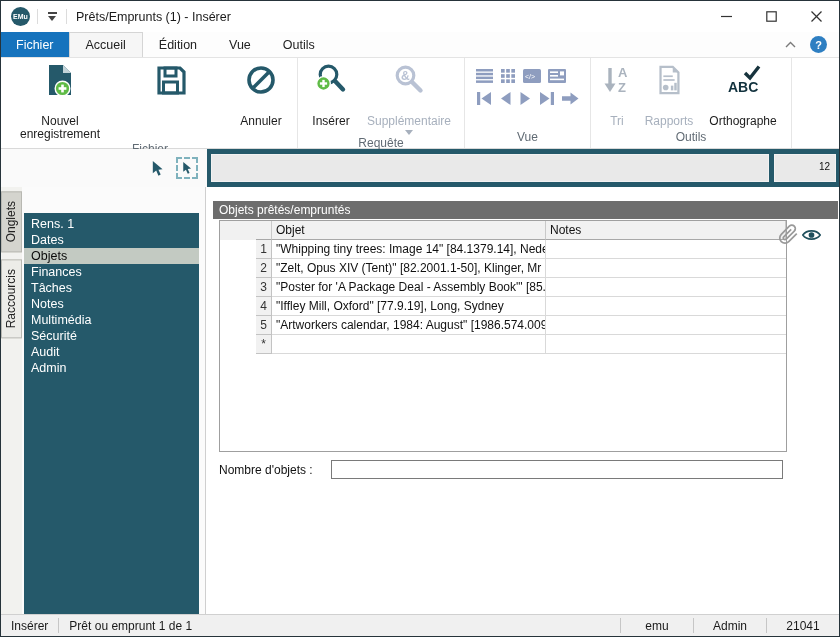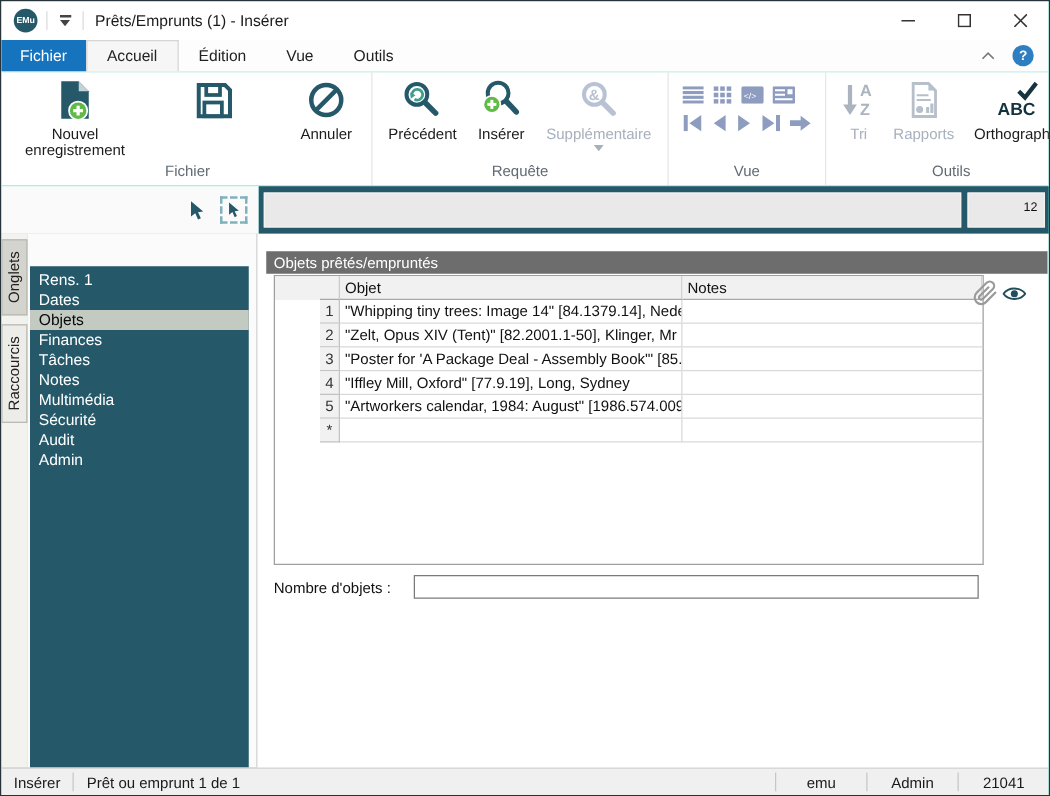--- a/index.html
+++ b/index.html
@@ -1,19 +1,19 @@
 <!DOCTYPE html>
 <html><head>
 <meta charset="utf-8">
 <style>
   * { box-sizing: border-box; margin: 0; padding: 0; }
   html,body { background:#e8e8e8; }
   body { font-family:"Liberation Sans", sans-serif; }
   .window {
-    width:840px; height:637px; background:#5eead4; border:1px solid #26333a;
+    width:840px; height:637px; background:#404040; border:1px solid #26333a;
     display:flex; flex-direction:column; position:relative; overflow:hidden;
   }
   
   .titlebar { height:31px; display:flex; align-items:center; background:#fff; padding-left:10px; flex:0 0 auto; }
   .app-logo { width:19px; height:19px; border-radius:50%; background:#25596a; color:#fff;
     font-size:7px; font-weight:bold; display:flex; align-items:center; justify-content:center; }
   .tb-sep { width:1px; height:15px; background:#dcdcdc; margin:0 7px; }
   .qat { display:flex; flex-direction:column; align-items:center; width:14px; cursor:default; }
   .qat .bar { width:9px; height:2px; background:#444; margin-bottom:2px; }
   .title-text { font-size:12.5px; color:#1a1a1a; margin-left:2px; }
@@ -27,21 +27,21 @@
   .tabrow-right { margin-left:auto; display:flex; align-items:center; gap:14px; padding-right:12px; }
   .help-btn { width:17px; height:17px; border-radius:50%; background:#2e7fc2; color:#fff; font-size:11px;
     font-weight:bold; display:flex; align-items:center; justify-content:center; }
   
   .ribbon { height:91px; display:flex; background:#fff; border-bottom:1px solid #d9d9d9; flex:0 0 auto; padding-left:2px; }
   .rgroup { display:flex; flex-direction:column; border-right:1px solid #e6e6e6; padding:3px 5px 0; }
   .rbtns { display:flex; align-items:flex-start; flex:1; }
   .rlabel { text-align:center; color:#616b74; font-size:12px; padding:1px 4px 4px; }
   .bigbtn { display:flex; flex-direction:column; align-items:center; text-align:center;
     font-size:12px; color:#1c1c1c; padding-top:2px; line-height:13px; }
-  .bigbtn .lbl { margin-top:4px; }
+  .bigbtn .lbl { margin-top:18px; }
   .disabled-lbl { color:#a7b0bd !important; }
   .caret-down { margin-top:2px; }
   
   .vue-grid { display:flex; flex-direction:column; gap:9px; padding:8px 6px 0; }
   .vue-row { display:flex; gap:7px; align-items:center; }
   
   .toolrow { height:38px; display:flex; flex:0 0 auto; }
   .tool-left { width:206px; background:#fafafa; display:flex; align-items:center; justify-content:flex-end; gap:11px; padding-right:9px; }
   .cursor-box { width:22px; height:22px; border:2px dashed #7fb2bd; display:flex; align-items:center; justify-content:center; }
   .tool-band { flex:1; background:#25596a; display:flex; align-items:center; padding:4px 3px 4px 4px; }
@@ -164,29 +164,20 @@
             <line x1="9.5" y1="24.5" x2="24.5" y2="9.5" stroke="#25596a" stroke-width="3.6"></line>
           </svg>
           <div class="lbl">Annuler</div>
         </div>
       </div>
       <div class="rlabel">Fichier</div>
     </div>
 
     <div class="rgroup">
       <div class="rbtns">
-        <div class="bigbtn" style="width:70px">
-          <svg width="34" height="34" viewBox="0 0 34 34">
-            <circle cx="12.5" cy="12.5" r="8.3" fill="none" stroke="#25596a" stroke-width="3.2"></circle>
-            <line x1="19" y1="19" x2="27.5" y2="27.5" stroke="#25596a" stroke-width="4.4" stroke-linecap="round"></line>
-            <path d="M8.6 13.5 a4.3 4.3 0 1 1 2 2.9" fill="none" stroke="#3f9e8e" stroke-width="2.2"></path>
-            <polygon points="7.2,11 11.4,13.2 7.6,16" fill="#3f9e8e"></polygon>
-          </svg>
-          <div class="lbl">Précédent</div>
-        </div>
         <div class="bigbtn" style="width:56px">
           <svg width="34" height="34" viewBox="0 0 34 34">
             <circle cx="14.5" cy="11.5" r="8.3" fill="none" stroke="#25596a" stroke-width="3.2"></circle>
             <line x1="21" y1="18" x2="29" y2="26.5" stroke="#25596a" stroke-width="4.4" stroke-linecap="round"></line>
             <circle cx="9.5" cy="20.5" r="6.8" fill="#5fbb46" stroke="#fff" stroke-width="1.3"></circle>
             <rect x="5.9" y="19.3" width="7.2" height="2.4" fill="#fff"></rect>
             <rect x="8.3" y="16.9" width="2.4" height="7.2" fill="#fff"></rect>
           </svg>
           <div class="lbl">Insérer</div>
         </div>

